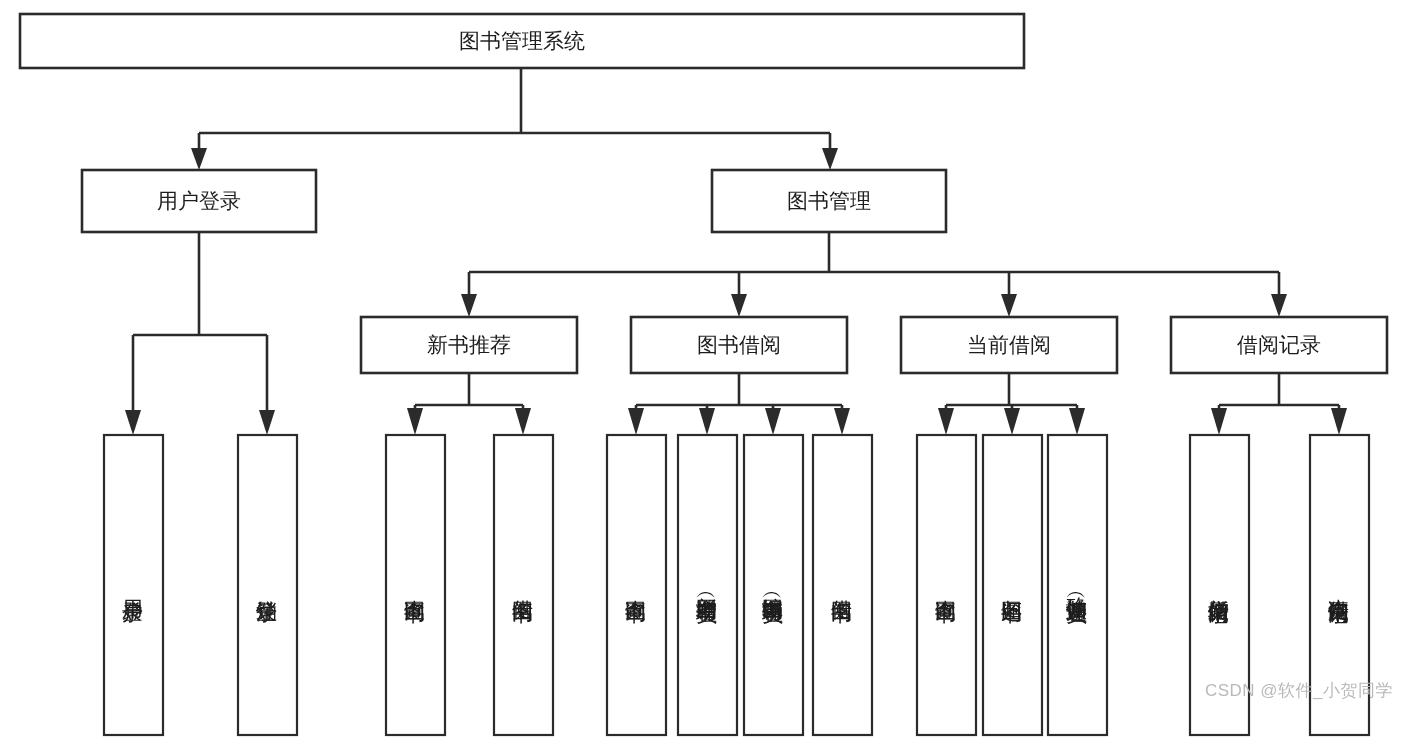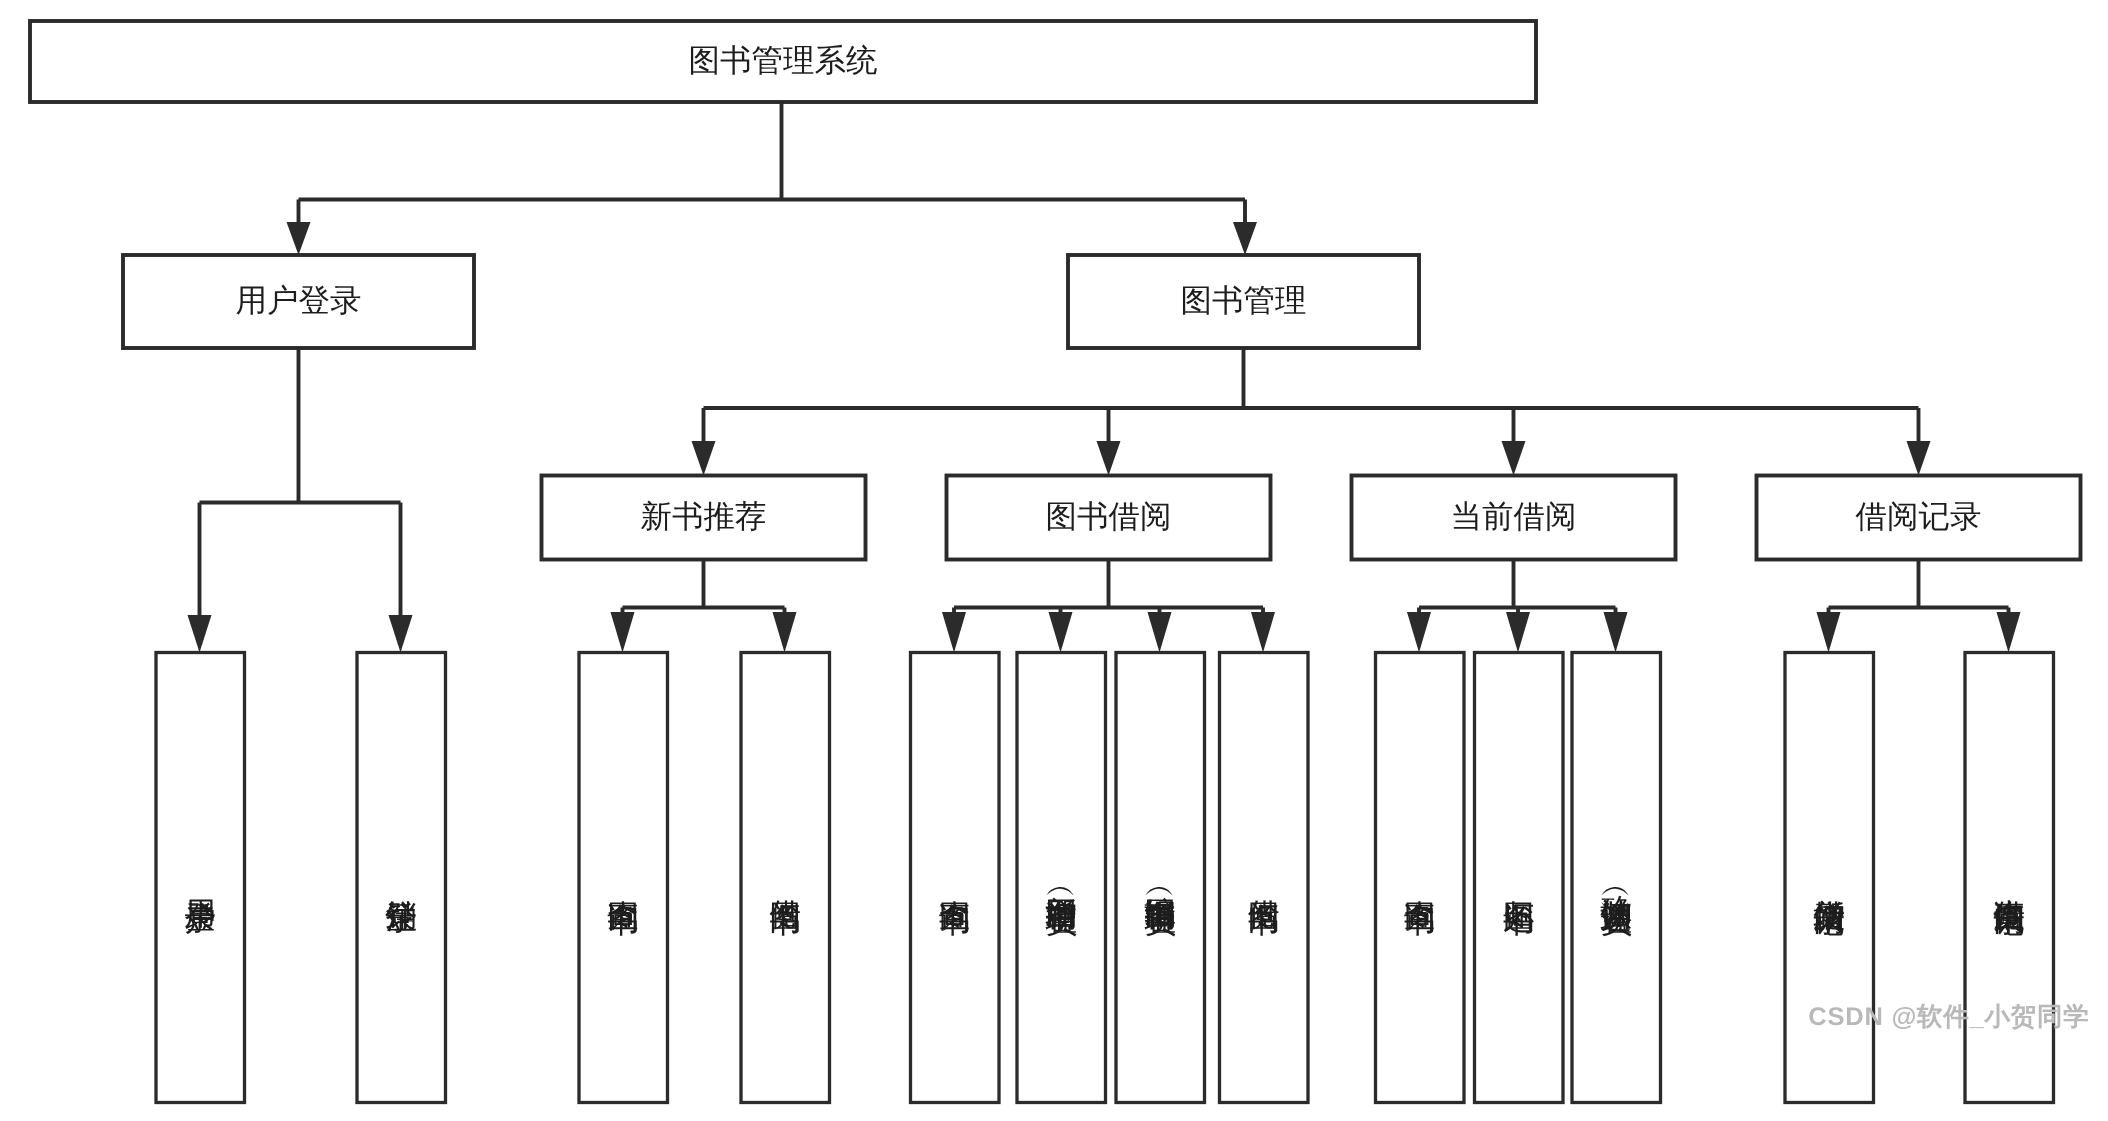--- a/index.html
+++ b/index.html
@@ -55,27 +55,26 @@
     font-size: 21px;
     fill: #1d1d1d;
     writing-mode: vertical-rl;
     text-orientation: upright;
     text-anchor: middle;
     letter-spacing: 1px;
   }
   .watermark {
     position: absolute;
     right: 12px;
-    bottom: 15px;
+    bottom: 2px;
     font-family: "Liberation Sans", "DejaVu Sans", sans-serif;
     font-size: 17px;
     color: #b9b9b9;
     white-space: nowrap;
     letter-spacing: 0.5px;
-    font-weight: bold;
   }
 </style>
 </head>
 <body>
 
 <div id="diagram-root">
 
   <svg class="flow" viewBox="0 0 1405 747" xmlns="http://www.w3.org/2000/svg">
 
     <g>

